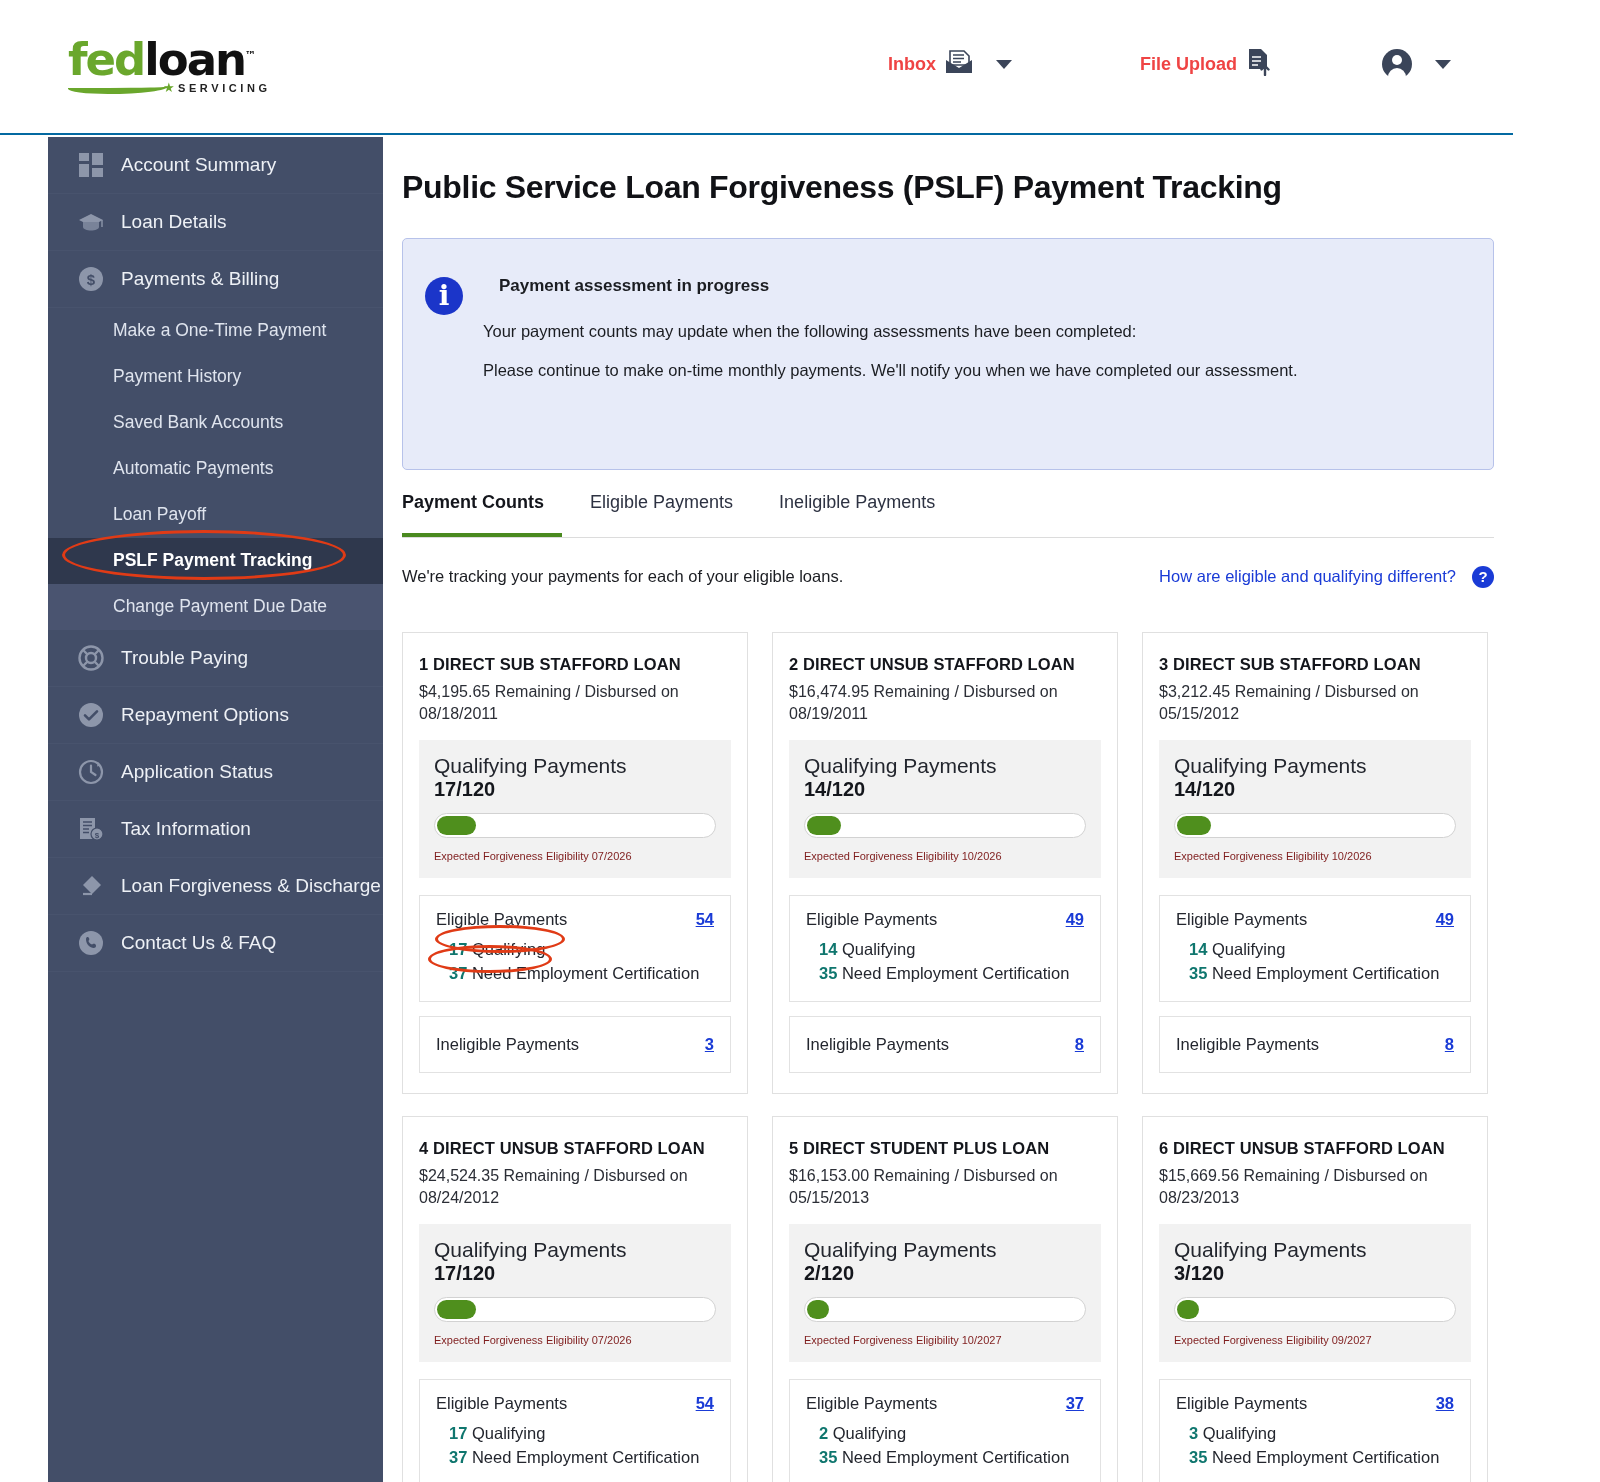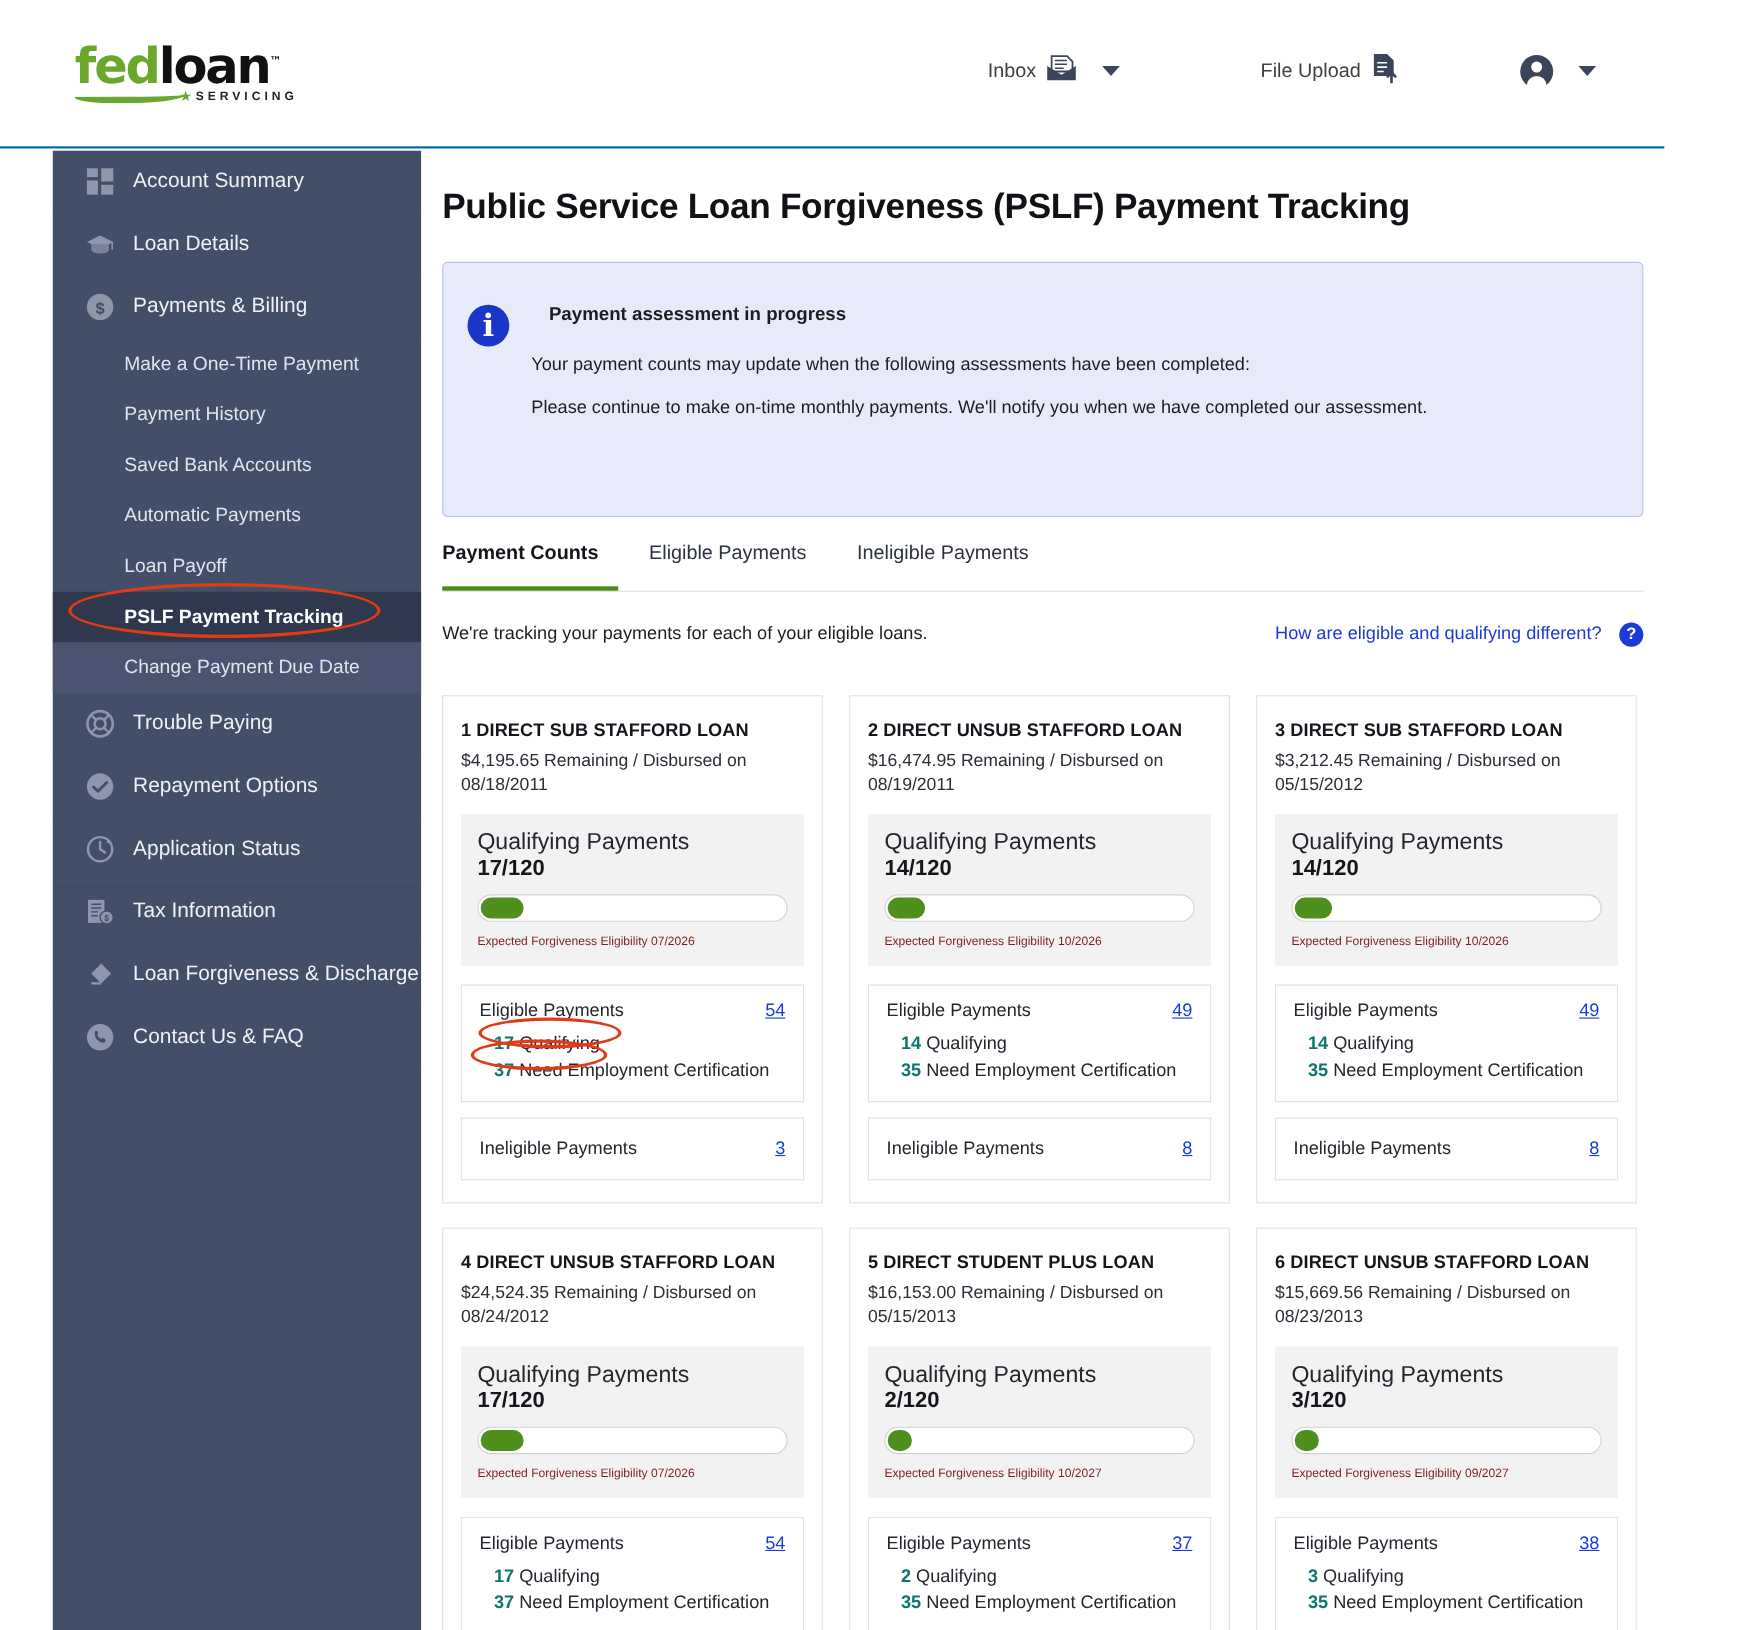--- a/index.html
+++ b/index.html
@@ -28,21 +28,21 @@
     border-bottom: 6px solid #6aa72c; border-radius: 0 0 60% 40%;
   }
   .logo-star { position: absolute; left: 95px; top: 1px; color: #6aa72c; font-size: 13px; }
   .logo-servicing {
     position: absolute; left: 110px; top: 3px;
     font-size: 11px; letter-spacing: 3.6px; font-weight: bold; color: #222;
   }
 
   .hdr-nav { position: absolute; right: 62px; top: 48px; display: flex; align-items: center; gap: 0; }
   .hdr-item { display: flex; align-items: center; gap: 9px; cursor: pointer; color: #3b4559; }
-  .hdr-item .lbl { font-size: 18px; color: #404040; }
+  .hdr-item .lbl { font-size: 18px; color: #ef4444; font-weight: bold; }
   .caret-dn { width: 0; height: 0; border-left: 8px solid transparent; border-right: 8px solid transparent;
               border-top: 9px solid #3b4559; }
   .gap-48 { width: 50px; }
   .gap-90 { width: 128px; }
   .avatar-ico { width: 30px; height: 30px; border-radius: 50%; background: #3b4559; position: relative; }
   .avatar-ico:before { content:""; position:absolute; left:10px; top:6px; width:10px; height:10px;
                        border-radius:50%; background:#fff; }
   .avatar-ico:after { content:""; position:absolute; left:6px; top:19px; width:18px; height:11px;
                       border-radius: 9px 9px 0 0; background:#fff; }
 
@@ -132,21 +132,21 @@
   .qp-bar {
     margin-top: 12px; height: 25px; background: #ffffff; border: 1px solid #d2d2d2;
     border-radius: 13px; position: relative;
   }
   .qp-fill { position: absolute; left: 2px; top: 2px; height: 19px; background: #4f8f1d; border-radius: 11px; }
   .qp-foot { margin-top: 12px; font-size: 11px; color: #7f1d1d; }
 
   .subcard { border: 1px solid #e2e2e2; margin-top: 17px; padding: 14px 16px 16px 16px; }
   .sc-row { display: flex; justify-content: space-between; align-items: baseline; }
   .sc-label { font-size: 16.5px; color: #23262e; }
-  .sc-num { font-size: 16.5px; font-weight: normal; color: #1a3bd6; text-decoration: underline; cursor: pointer; }
+  .sc-num { font-size: 16.5px; font-weight: bold; color: #1a3bd6; text-decoration: underline; cursor: pointer; }
   .sc-detail { margin-top: 9px; padding-left: 13px; font-size: 16.5px; color: #23262e; line-height: 1.42; }
   .sc-detail b { color: #0f766e; }
 
   .subcard.ineligible { margin-top: 14px; padding: 18px 16px 18px 16px; }
 
   
   .ellipse-q {
     position: absolute; left: 435px; top: 925px; width: 130px; height: 28px;
     border: 3px solid #e03b16; border-radius: 50%; pointer-events: none;
   }

